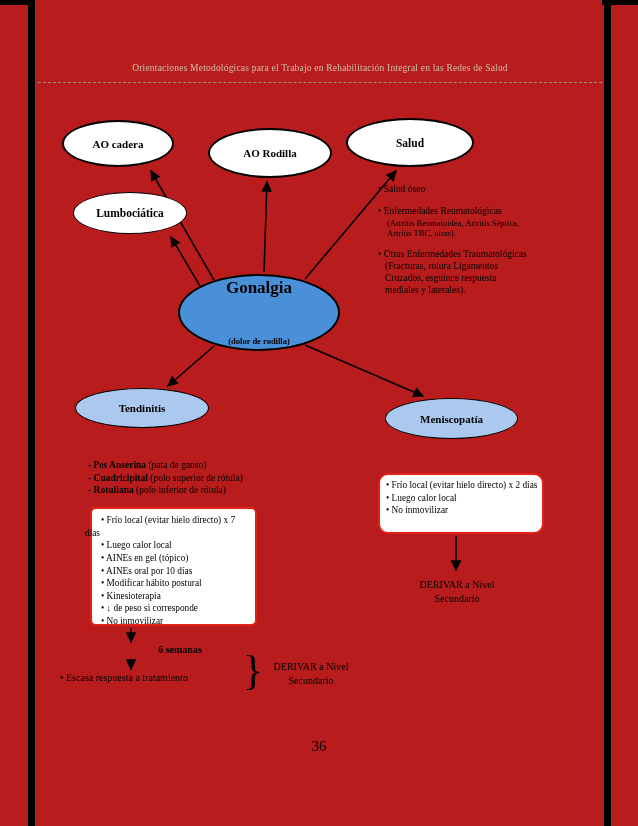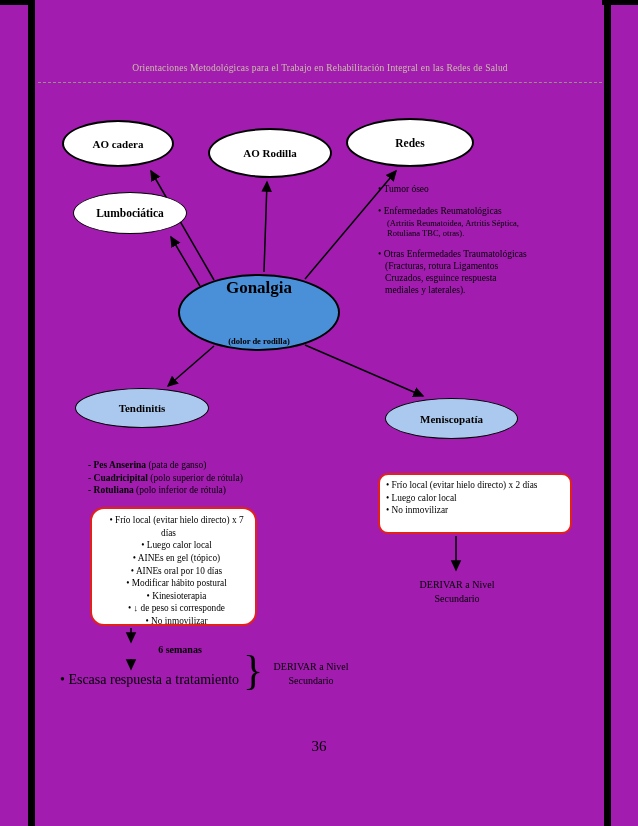--- a/index.html
+++ b/index.html
@@ -7,21 +7,21 @@
     --center-fill:#4a90d9;
     --light-fill:#abc9ee;
     --red-border:#e32119;
     --header-text:#c9c0a8;
   }
   *{margin:0;padding:0;box-sizing:border-box;}
   html,body{background:#fff;}
   #page{
     position:relative;
     width:638px;height:826px;
-    background:#a21caf;
+    background:#b91c1c;
     font-family:"Liberation Serif","DejaVu Serif",serif;
     color:#000;
     overflow:hidden;
   }
   .bar{position:absolute;background:#000;}
   .hdr{
     position:absolute;left:38px;top:63px;width:564px;
     text-align:center;font-size:9.5px;letter-spacing:.2px;
     color:var(--header-text);white-space:nowrap;
   }
@@ -55,33 +55,33 @@
   }
   .tend-list b{font-weight:bold;}
   .redbox{
     position:absolute;background:#fff;
     border:2px solid var(--red-border);
     font-size:9.3px;line-height:1.36;
   }
   .redbox .ln{white-space:nowrap;}
   #left-box{
     left:90px;top:507px;width:167px;height:119px;
-    border-radius:14px;padding:5px 3px 3px 9px;text-align:center;
+    border-radius:6px;padding:5px 3px 3px 9px;
   }
   #left-box .overflow-ln{margin-left:-16px;}
   #right-box{
-    left:378px;top:473px;width:194px;height:61px;
+    left:378px;top:473px;width:166px;height:61px;
     border-radius:10px;padding:4px 6px;
   }
   .six-weeks{
     position:absolute;left:140px;top:644px;width:80px;
     text-align:center;font-weight:bold;font-size:10px;
   }
   .escasa{
-    position:absolute;left:60px;top:672px;font-size:14px;white-space:nowrap;font-family:Liberation Serif, serif;
+    position:absolute;left:60px;top:672px;font-size:10px;white-space:nowrap;font-family:Liberation Serif, serif;
   }
   .brace{
     position:absolute;left:243px;top:651px;
     font-size:42px;line-height:0.95;font-weight:normal;
   }
   .derivar{
     position:absolute;text-align:center;font-size:10px;line-height:1.35;
     white-space:nowrap;
   }
   #derivar-left{left:258px;top:660px;width:106px;}
@@ -121,41 +121,41 @@
     <line x1="456" y1="536" x2="456" y2="570" stroke="#000" stroke-width="1.5" marker-end="url(#ah)"></line>
   </svg>
 
   <div class="ellipse fs11" style="left:62px;top:120px;width:112px;height:47px;">
     <span>AO cadera</span>
   </div>
   <div class="ellipse fs125" style="left:208px;top:128px;width:124px;height:50px;">
     <span>AO Rodilla</span>
   </div>
   <div class="ellipse fs115" style="left:346px;top:118px;width:128px;height:49px;">
-    <span>Redes</span>
+    <span>Salud</span>
   </div>
   <div class="ellipse fs115 thin" style="left:73px;top:192px;width:114px;height:42px;">
     <span>Lumbociática</span>
   </div>
   <div class="ellipse blue" style="left:178px;top:274px;width:162px;height:77px;">
     <span class="gon-title">Gonalgia</span>
     <span class="gon-sub">(dolor de rodilla)</span>
   </div>
   <div class="ellipse light fs11 thin" style="left:75px;top:388px;width:134px;height:40px;">
     <span>Tendinitis</span>
   </div>
   <div class="ellipse light fs11 thin" style="left:385px;top:398px;width:133px;height:41px;">
     <span>Meniscopatía</span>
   </div>
 
   <div class="otros-list">
-    <div>• Tumor óseo</div>
+    <div>• Salud óseo</div>
     <div class="gap">• Enfermedades Reumatológicas</div>
     <div class="sub-small">(Artritis Reumatoidea, Artritis Séptica,</div>
-    <div class="sub-small">Rotuliana TBC, otras).</div>
+    <div class="sub-small">Artritis TBC, otras).</div>
     <div class="gap">• Otras Enfermedades Traumatológicas</div>
     <div class="sub">(Fracturas, rotura Ligamentos</div>
     <div class="sub">Cruzados, esguince respuesta</div>
     <div class="sub">mediales y laterales).</div>
   </div>
 
   <div class="tend-list">
     <div><b>- Pes Anserina</b><span> (pata de ganso)</span></div>
     <div><b>- Cuadricipital</b><span> (polo superior de rótula)</span></div>
     <div><b>- Rotuliana</b><span> (polo inferior de rótula)</span></div>

